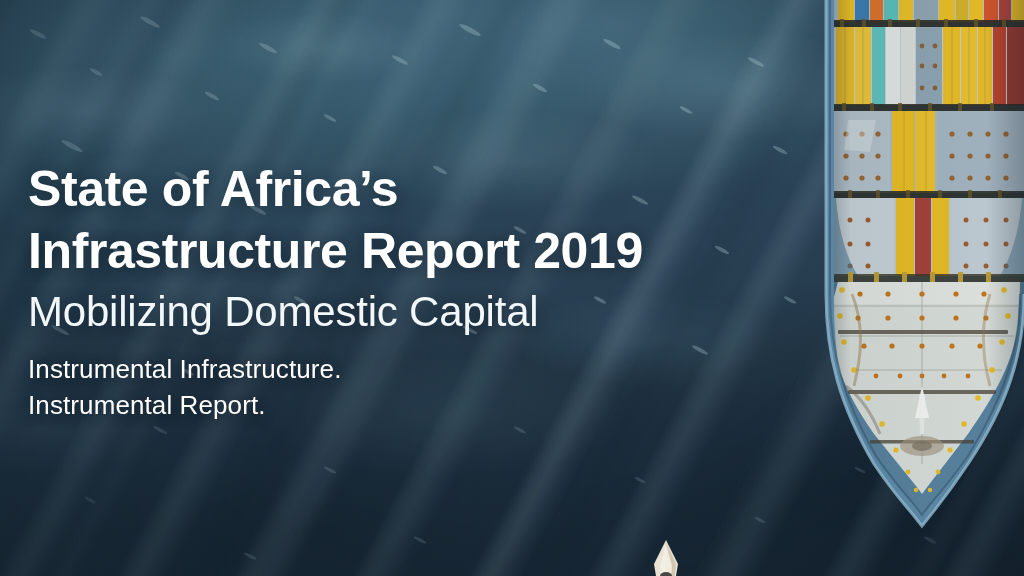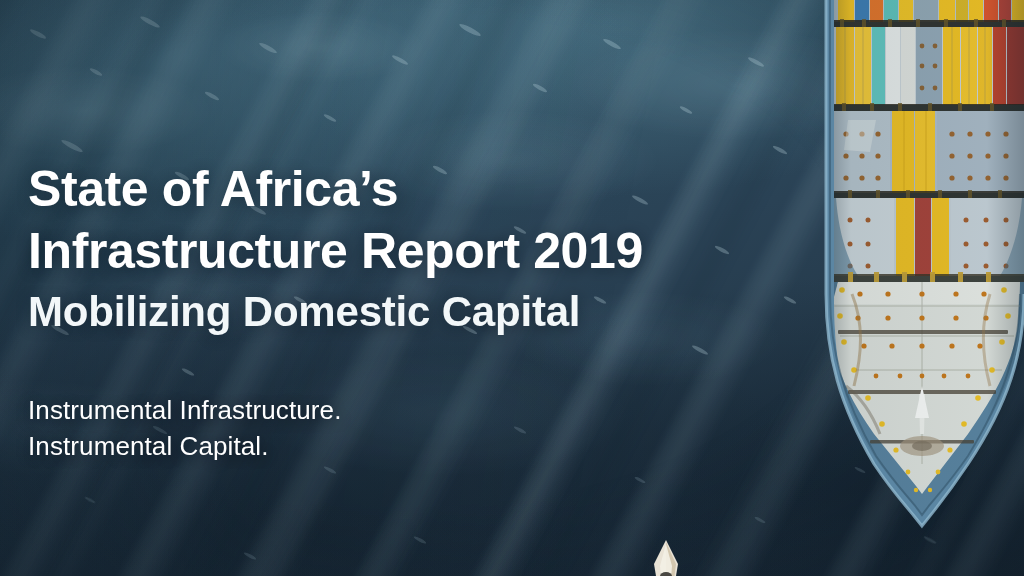--- a/index.html
+++ b/index.html
@@ -147,29 +147,29 @@
     font-weight: 700;
     letter-spacing: -0.4px;
     margin: 0;
     text-shadow: 0 2px 14px rgba(6,18,28,0.45);
   }
   .headline .l2 { display: block; }
   .subtitle {
     color: #f2f7f9;
     font-size: 42px;
     line-height: 56px;
-    font-weight: 700;
+    font-weight: 400;
     letter-spacing: -0.2px;
     margin: 2px 0 0 0;
     text-shadow: 0 2px 14px rgba(6,18,28,0.45);
   }
   .tagline {
     position: absolute;
     left: 28px;
-    top: 392px;
+    top: 351px;
     color: #ffffff;
     font-size: 26px;
     line-height: 36px;
     font-weight: 400;
     letter-spacing: 0.1px;
     text-shadow: 0 2px 12px rgba(6,18,28,0.5);
   }
   .tagline span { display: block; }
 </style>
 </head>
@@ -515,16 +515,16 @@
   <div class="text-block">
     <h1 class="headline">
       <span class="l1">State of Africa’s</span>
       <span class="l2">Infrastructure Report 2019</span>
     </h1>
     <p class="subtitle">Mobilizing Domestic Capital</p>
   </div>
 
   <div class="tagline">
     <span>Instrumental Infrastructure.</span>
-    <span>Instrumental Capital.</span>
+    <span>Instrumental Report.</span>
   </div>
 
 </div>
 
 </body></html>

